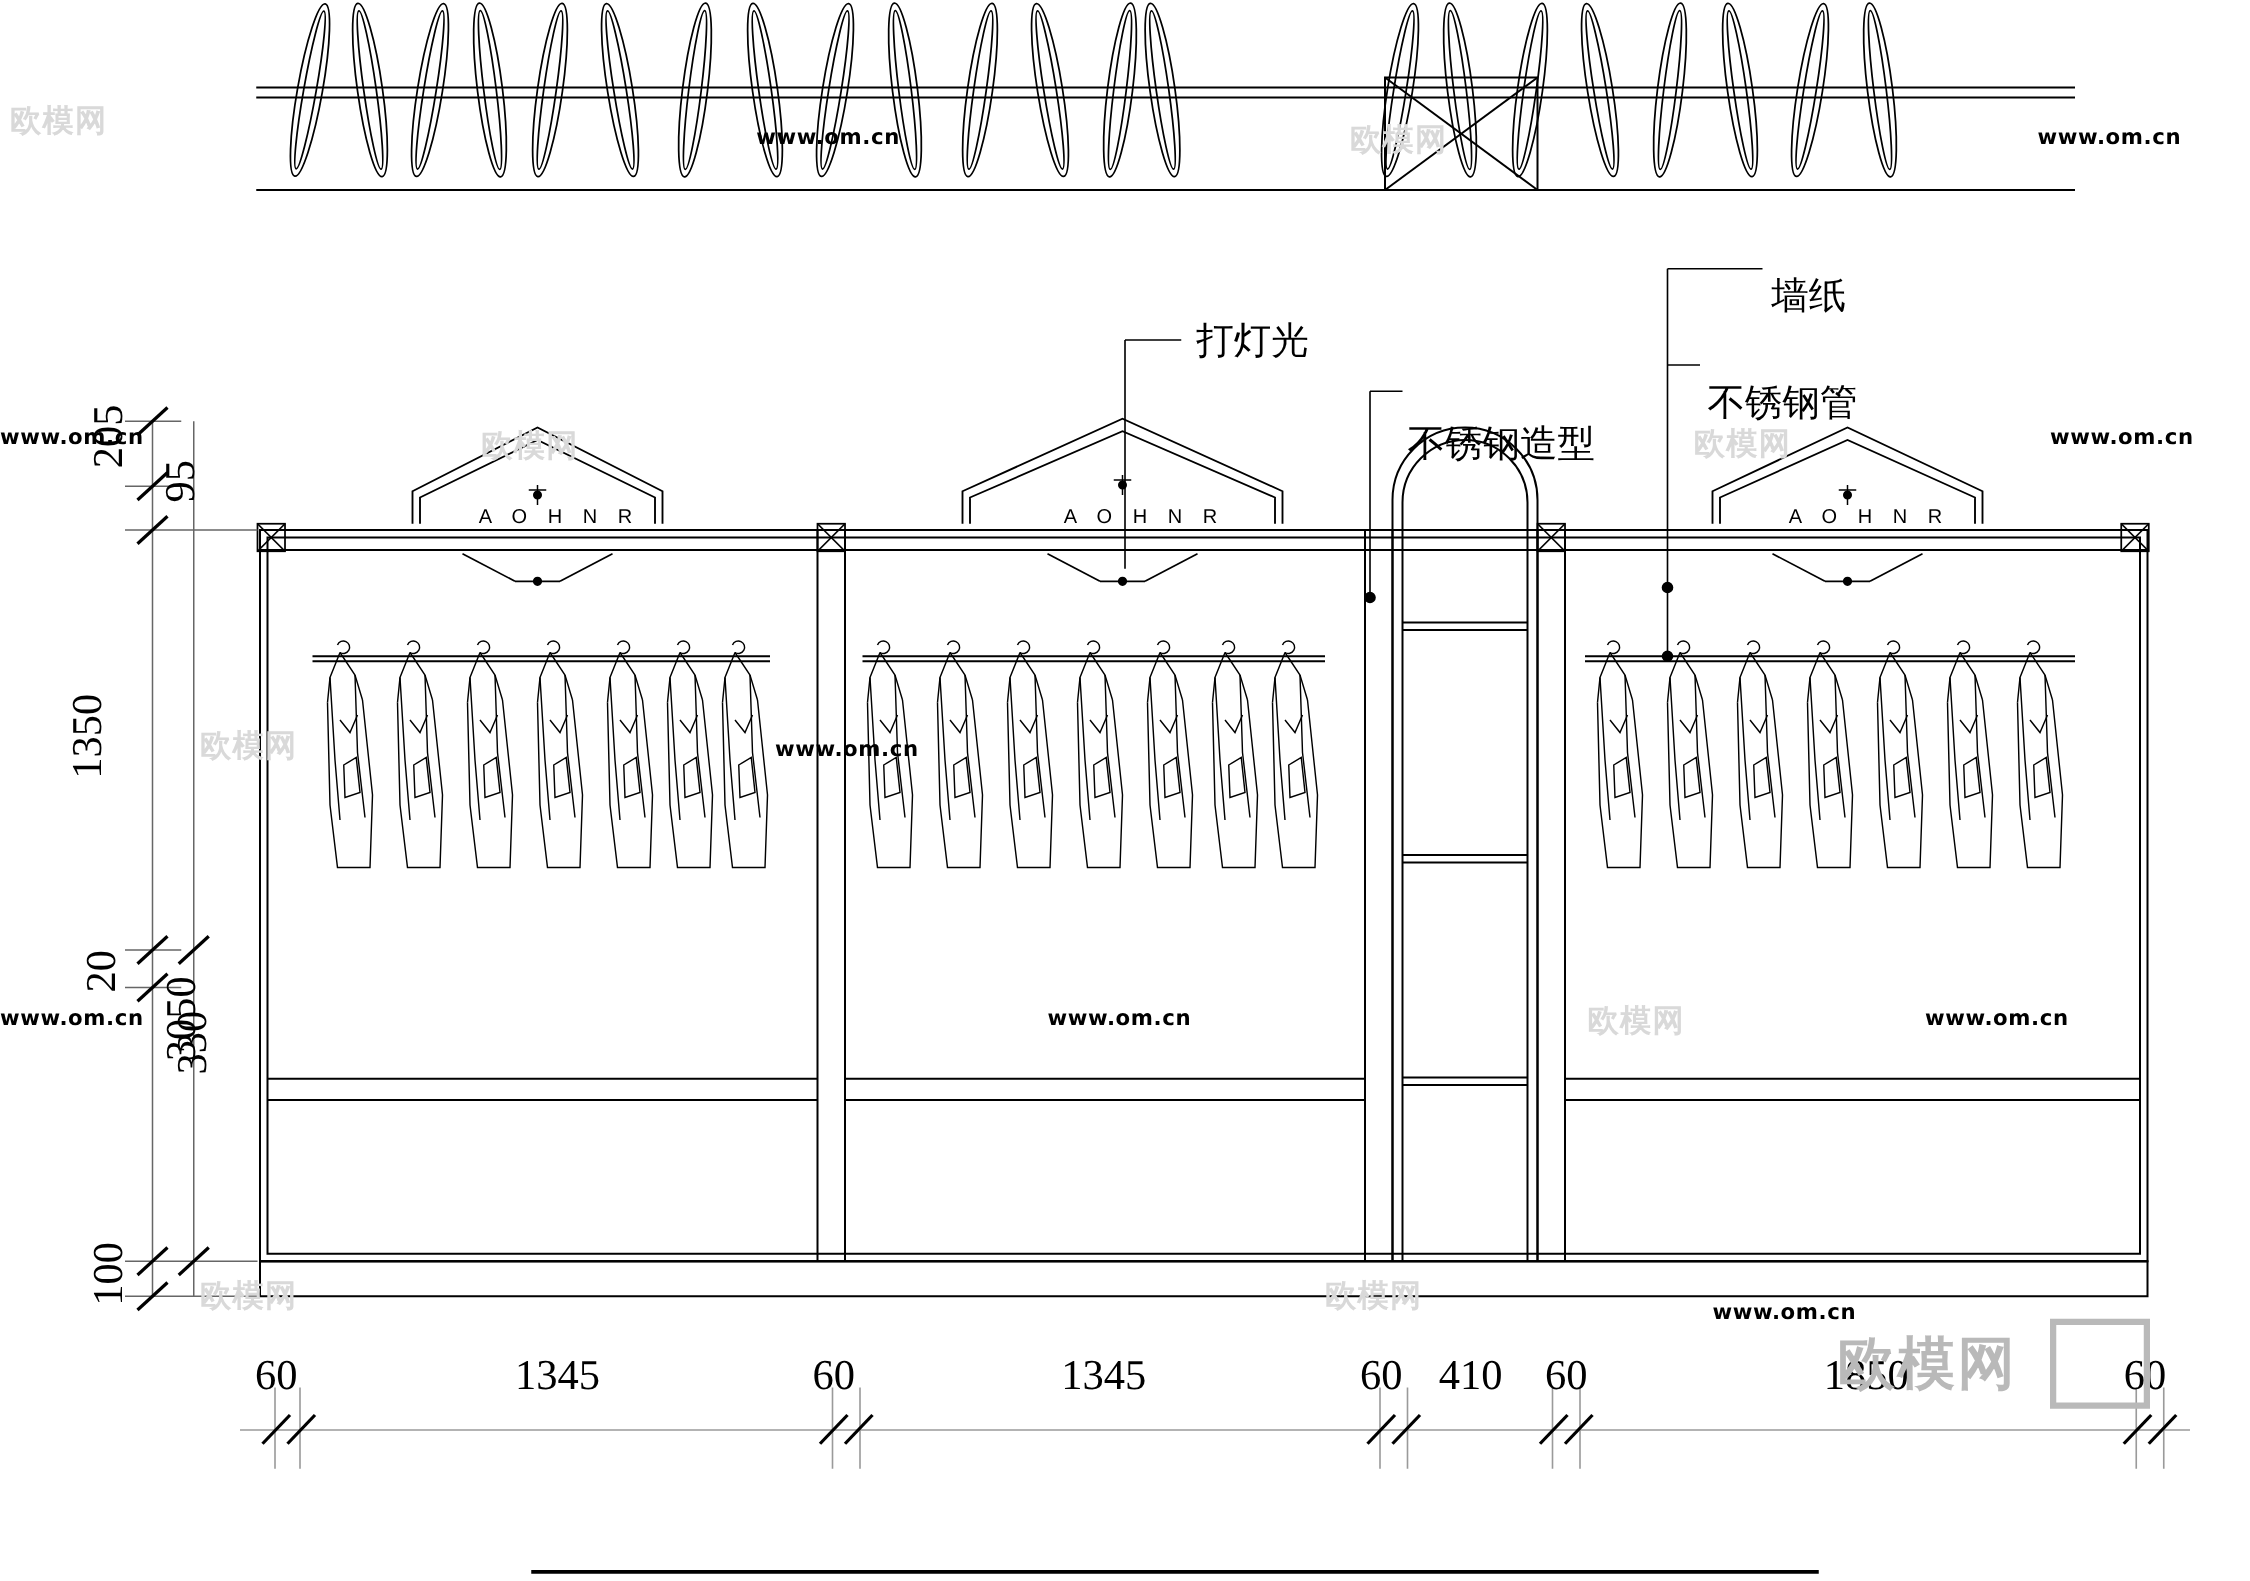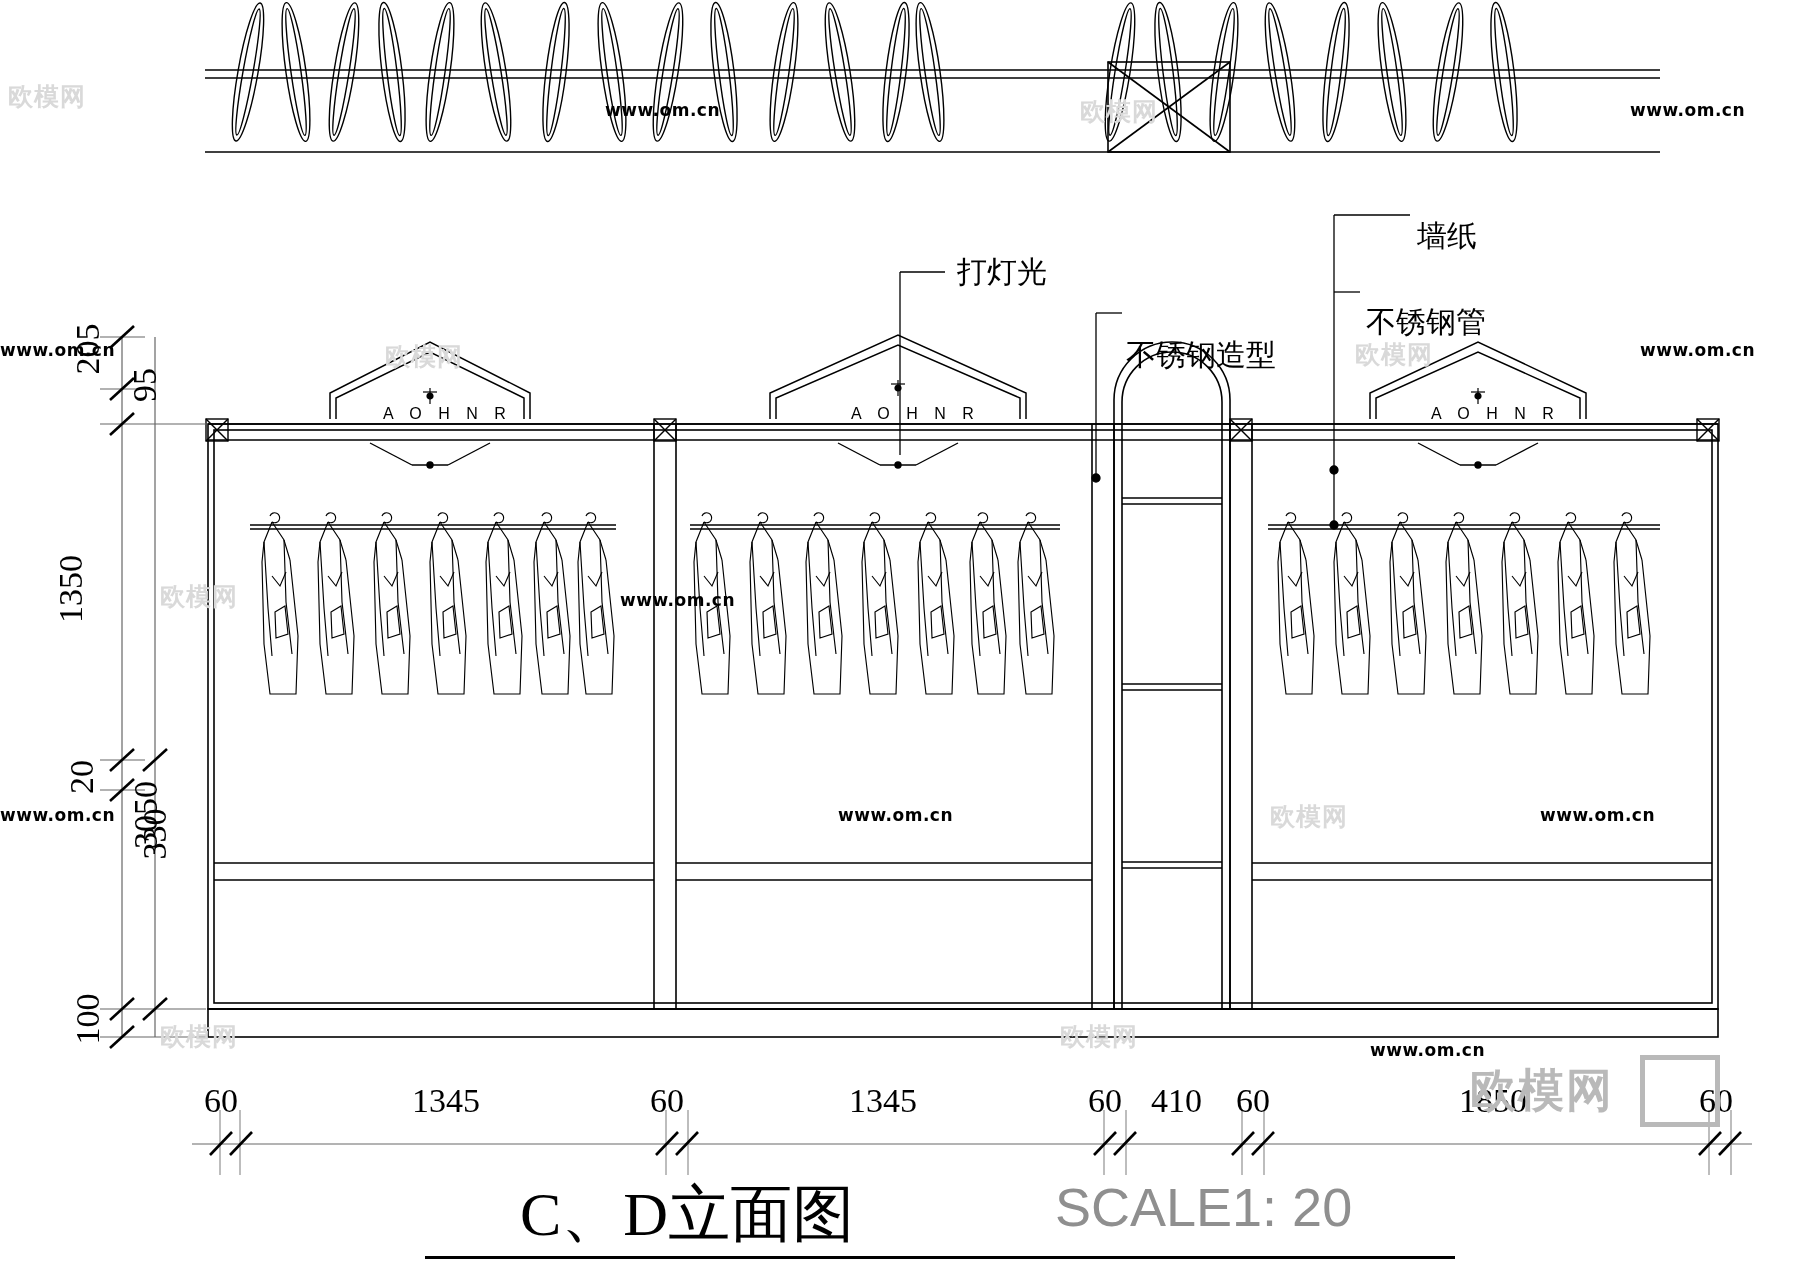--- a/index.html
+++ b/index.html
@@ -579,22 +579,20 @@
   <div class="dimh" style="left:638px;top:32px;">60</div>
   <div class="dimh" style="left:837px;top:32px;">1345</div>
   <div class="dimh" style="left:1076px;top:32px;">60</div>
   <div class="dimh" style="left:1139px;top:32px;">410</div>
   <div class="dimh" style="left:1224px;top:32px;">60</div>
   <div class="dimh" style="left:1447px;top:32px;">1850</div>
   <div class="dimh" style="left:1687px;top:32px;">60</div>
 </div>
 
 <div class="abs" style="left:0;top:1180px;width:1800px;height:85px;">
-  <div class="title" style="left:520px;top:-8px;font-size:62px;">C、D立面图</div>
-  <div class="title" style="left:1055px;top:-4px;font-size:54px;color:#8f8f8f;font-family:'Liberation Sans',sans-serif;">SCALE1: 20</div>
   <div class="ln" style="left:425px;top:76px;width:1030px;height:3px;"></div>
 </div>
 
 <div class="abs" style="left:0;top:0;width:1800px;height:993px;">
   <div class="wm wm-cn" style="left:8px;top:80px;">欧模网</div>
   <div class="wm wm-cn" style="left:385px;top:340px;">欧模网</div>
   <div class="wm wm-cn" style="left:1080px;top:95px;">欧模网</div>
   <div class="wm wm-cn" style="left:160px;top:580px;">欧模网</div>
   <div class="wm wm-cn" style="left:160px;top:1020px;">欧模网</div>
   <div class="wm wm-cn" style="left:1060px;top:1020px;">欧模网</div>

